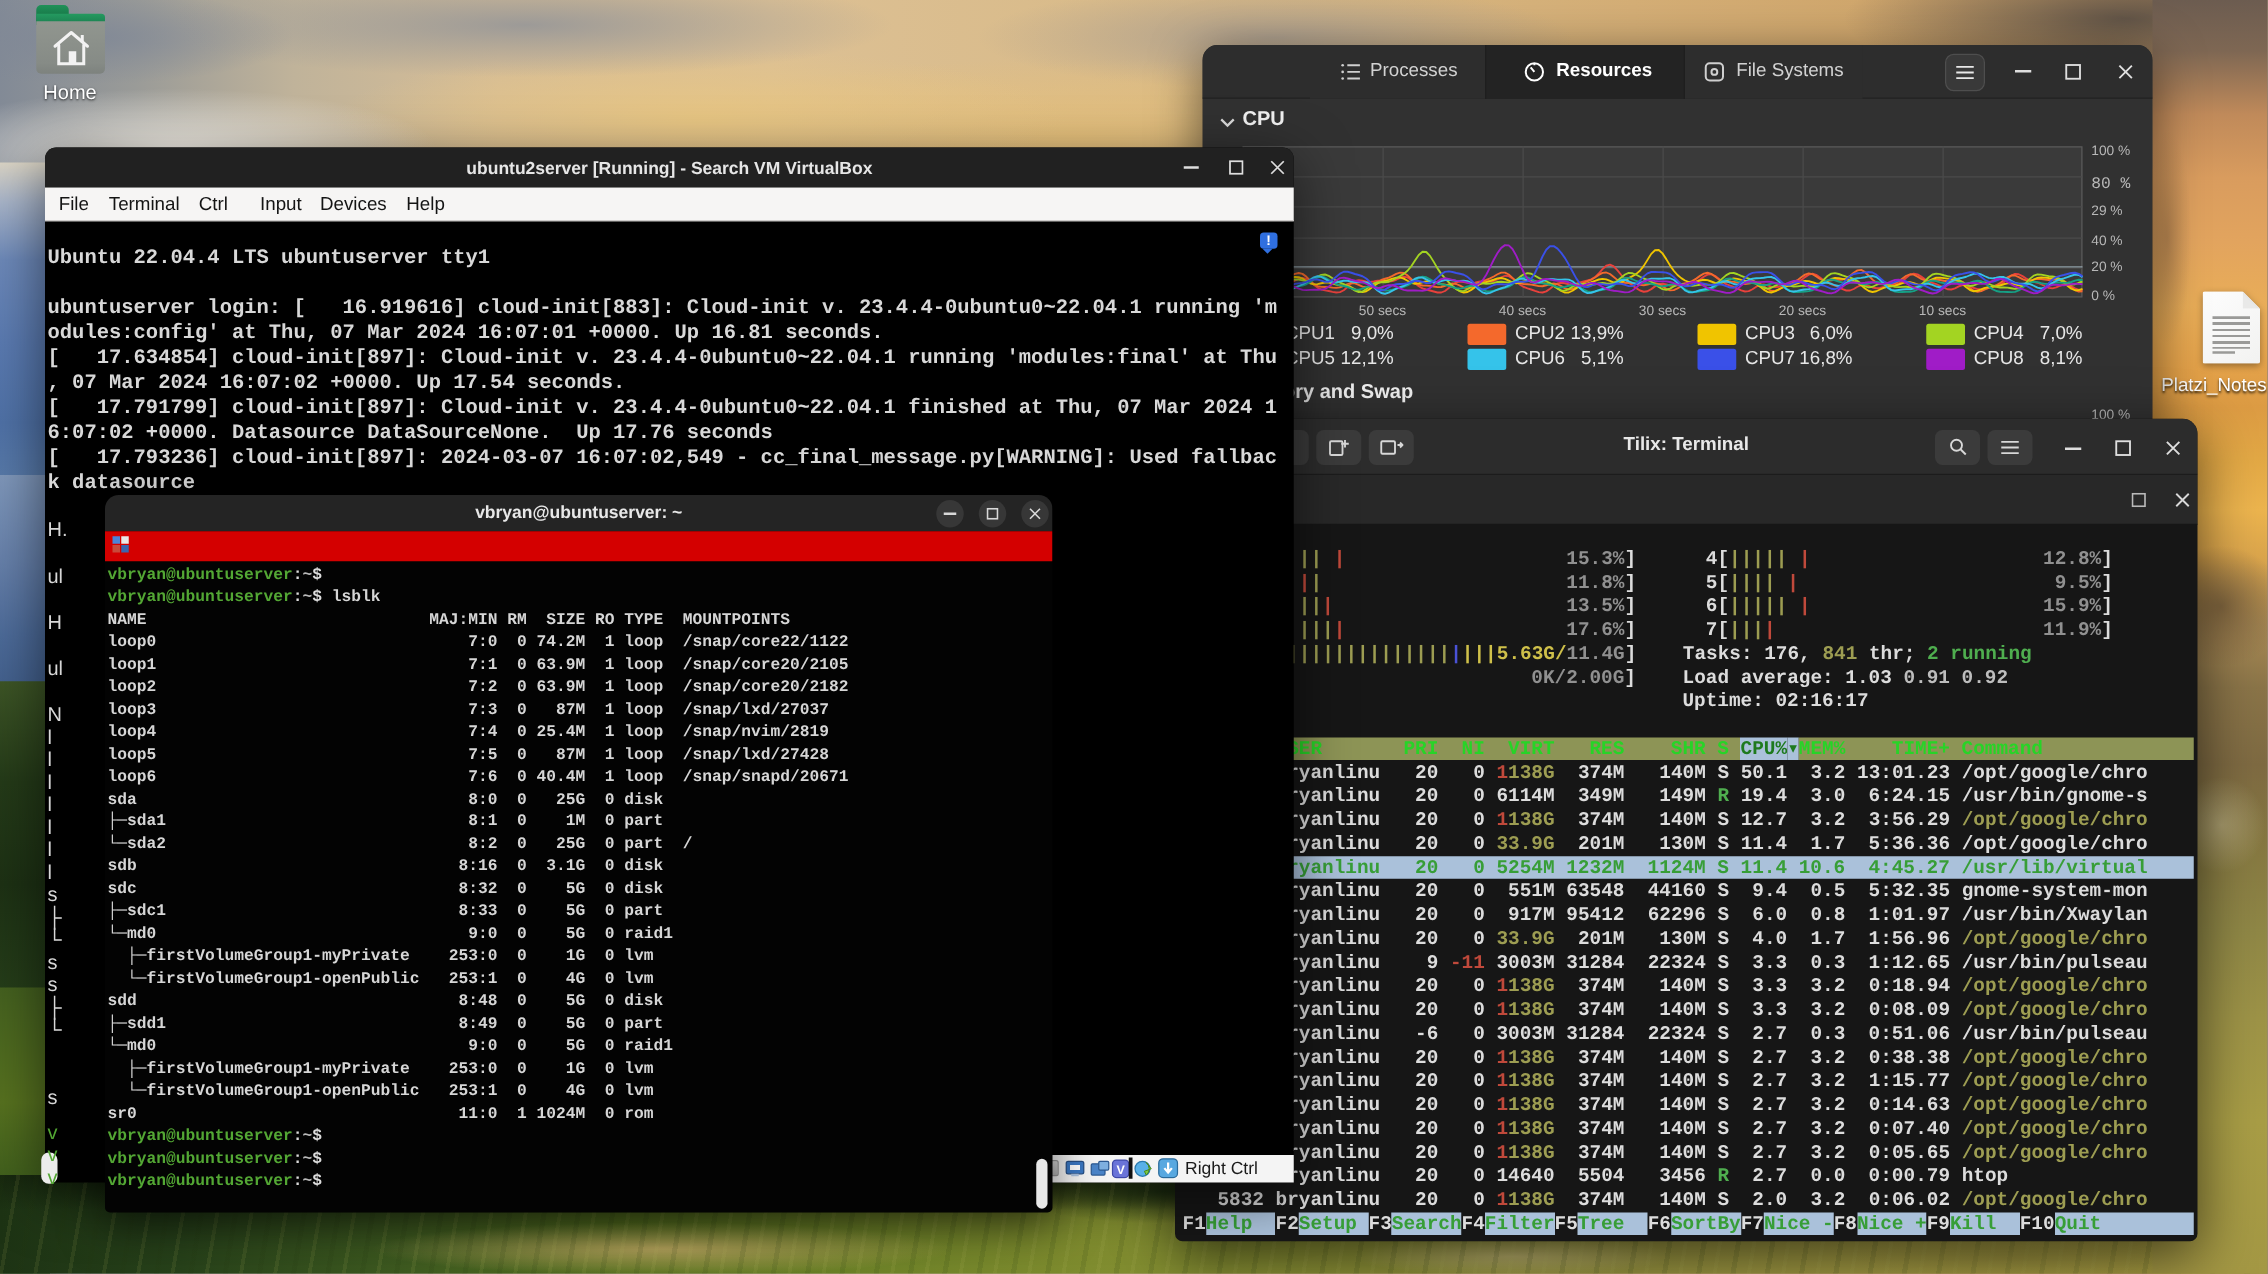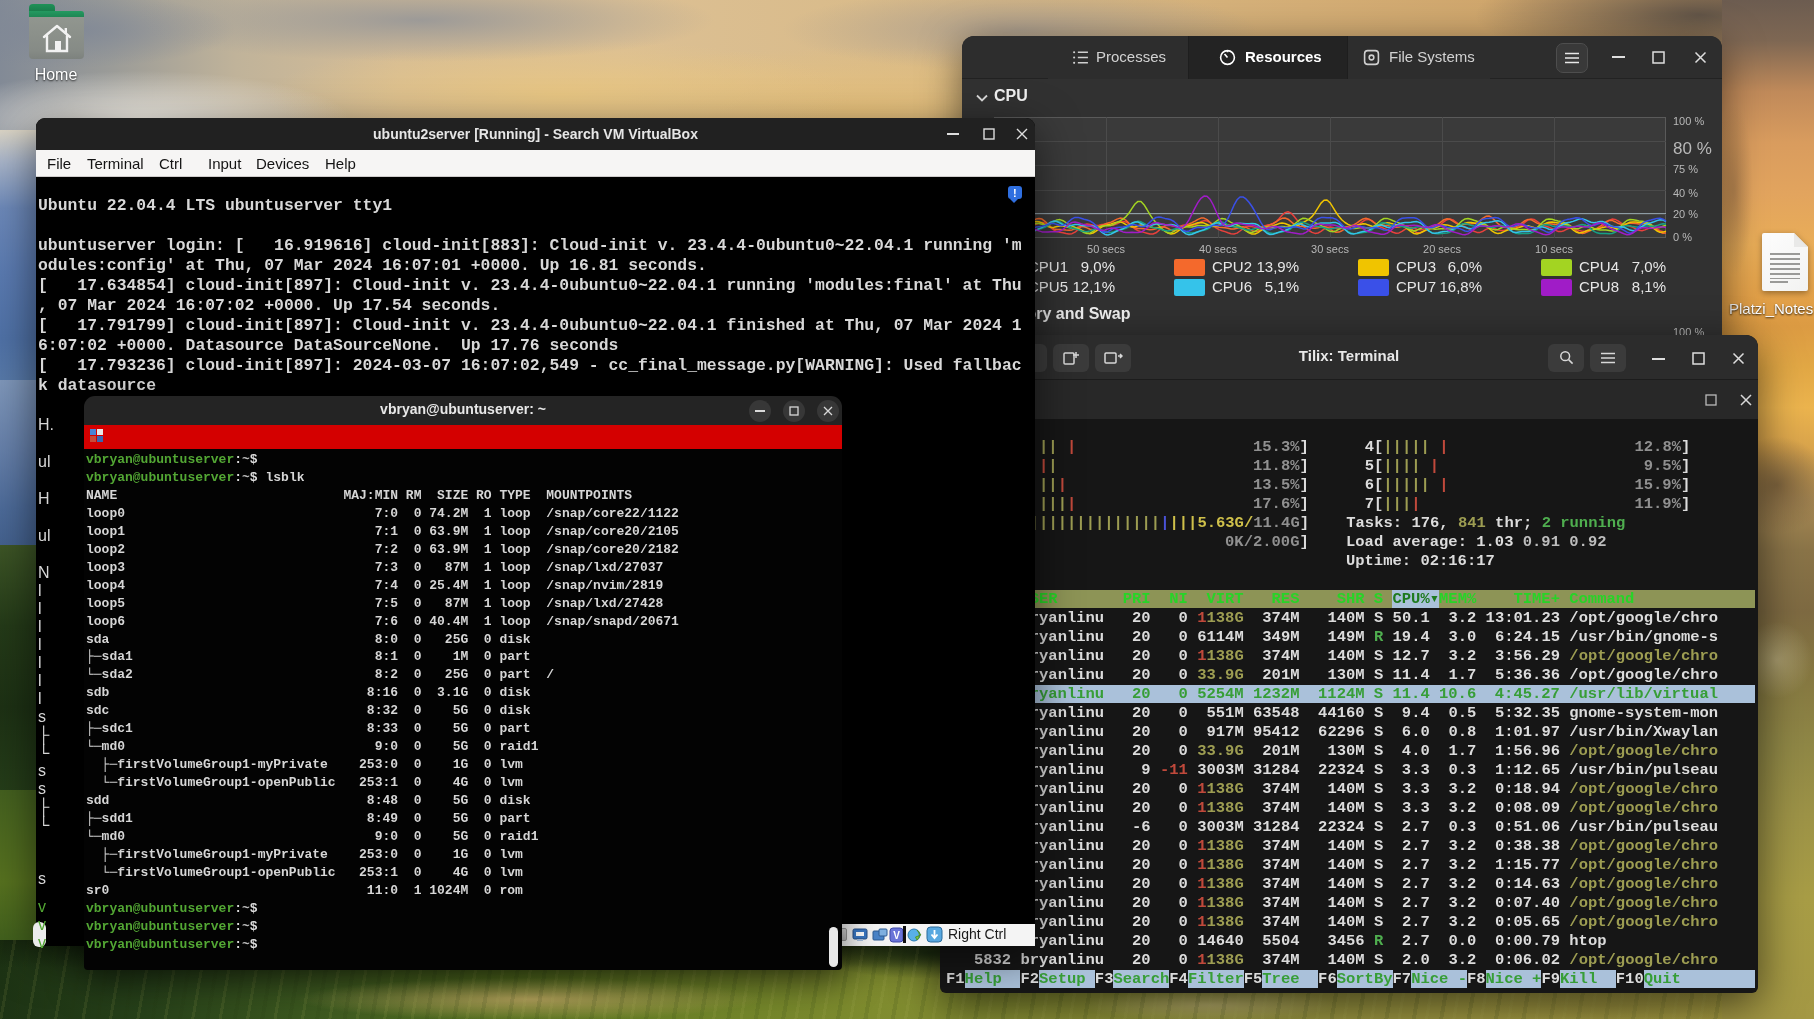--- a/index.html
+++ b/index.html
@@ -123,22 +123,22 @@
     <polyline points="994.0,231.3 997.0,228.5 1000.0,225.6 1003.0,223.6 1006.0,223.1 1009.0,223.6 1012.0,224.4 1015.0,224.7 1018.0,224.5 1021.0,224.2 1024.0,224.3 1027.0,224.9 1030.0,225.5 1033.0,225.4 1036.0,224.4 1039.0,223.1 1042.0,222.4 1045.0,223.1 1048.0,225.1 1051.0,227.8 1054.0,230.1 1057.0,231.6 1060.0,232.3 1063.0,232.8 1066.0,233.5 1069.0,234.0 1072.0,233.7 1075.0,232.2 1078.0,229.6 1081.0,226.7 1084.0,224.8 1087.0,224.1 1090.0,224.6 1093.0,225.3 1096.0,225.6 1099.0,225.2 1102.0,224.6 1105.0,224.5 1108.0,224.8 1111.0,225.2 1114.0,224.9 1117.0,223.8 1120.0,222.3 1123.0,221.4 1126.0,221.9 1129.0,223.9 1132.0,226.6 1135.0,229.0 1138.0,230.7 1141.0,231.6 1144.0,232.4 1147.0,233.2 1150.0,234.0 1153.0,234.0 1156.0,232.8 1159.0,230.4 1162.0,227.8 1165.0,225.8 1168.0,225.2 1171.0,225.6 1174.0,226.3 1177.0,226.5 1180.0,226.1 1183.0,225.3 1186.0,224.9 1189.0,225.0 1192.0,225.2 1195.0,224.8 1198.0,223.5 1201.0,221.8 1204.0,220.6 1207.0,220.9 1210.0,222.7 1213.0,225.3 1216.0,227.8 1219.0,229.6 1222.0,230.7 1225.0,231.6 1228.0,232.7 1231.0,233.7 1234.0,234.0 1237.0,233.1 1240.0,231.0 1243.0,228.6 1246.0,226.7 1249.0,226.2 1252.0,226.6 1255.0,227.4 1258.0,227.6 1261.0,227.0 1264.0,226.0 1267.0,225.1 1270.0,224.4 1273.0,223.5 1276.0,221.7 1279.0,218.8 1282.0,215.3 1285.0,212.6 1288.0,211.7 1291.0,213.1 1294.0,216.3 1297.0,220.0 1300.0,223.4 1303.0,226.1 1306.0,228.4 1309.0,230.5 1312.0,232.4 1315.0,233.4 1318.0,233.0 1321.0,231.3 1324.0,229.1 1327.0,227.4 1330.0,227.0 1333.0,227.5 1336.0,228.4 1339.0,228.7 1342.0,228.2 1345.0,227.3 1348.0,226.6 1351.0,226.3 1354.0,226.0 1357.0,225.2 1360.0,223.6 1363.0,221.4 1366.0,219.7 1369.0,219.4 1372.0,220.6 1375.0,223.0 1378.0,225.4 1381.0,227.3 1384.0,228.5 1387.0,229.6 1390.0,230.9 1393.0,232.3 1396.0,233.2 1399.0,232.9 1402.0,231.4 1405.0,229.4 1408.0,227.9 1411.0,227.5 1414.0,228.3 1417.0,229.3 1420.0,229.7 1423.0,229.4 1426.0,228.4 1429.0,227.6 1432.0,227.2 1435.0,226.8 1438.0,225.9 1441.0,224.1 1444.0,221.7 1447.0,219.7 1450.0,219.0 1453.0,219.9 1456.0,222.0 1459.0,224.4 1462.0,226.2 1465.0,227.4 1468.0,228.4 1471.0,229.8 1474.0,231.3 1477.0,232.4 1480.0,232.4 1483.0,231.2 1486.0,229.4 1489.0,228.1 1492.0,227.9 1495.0,228.7 1498.0,230.0 1501.0,230.6 1504.0,230.4 1507.0,229.6 1510.0,228.7 1513.0,228.2 1516.0,227.8 1519.0,226.8 1522.0,224.8 1525.0,222.2 1528.0,219.9 1531.0,218.9 1534.0,219.5 1537.0,221.3 1540.0,223.5 1543.0,225.2 1546.0,226.3 1549.0,227.3 1552.0,228.6 1555.0,230.1 1558.0,231.4 1561.0,231.6 1564.0,230.7 1567.0,229.1 1570.0,228.0 1573.0,227.9 1576.0,229.0 1579.0,230.4 1582.0,231.3 1585.0,231.3 1588.0,230.6 1591.0,229.9 1594.0,229.3 1597.0,228.9 1600.0,227.8 1603.0,225.8 1606.0,223.0 1609.0,220.4 1612.0,219.1 1615.0,219.4 1618.0,220.9 1621.0,222.8 1624.0,224.4 1627.0,225.4 1630.0,226.2 1633.0,227.4 1636.0,229.0 1639.0,230.3 1642.0,230.7 1645.0,229.9 1648.0,228.6 1651.0,227.6 1654.0,227.7 1657.0,228.9 1660.0,230.6 1663.0,231.8 1666.0,232.1" fill="none" stroke="#e8413c" stroke-width="1.5" stroke-linejoin="round"></polyline>
     <polyline points="994.0,228.5 997.0,226.8 1000.0,225.8 1003.0,226.0 1006.0,227.1 1009.0,228.3 1012.0,228.7 1015.0,227.8 1018.0,226.1 1021.0,224.4 1024.0,223.2 1027.0,222.4 1030.0,221.6 1033.0,220.4 1036.0,219.1 1039.0,218.4 1042.0,219.1 1045.0,221.3 1048.0,224.3 1051.0,227.1 1054.0,228.9 1057.0,229.5 1060.0,229.6 1063.0,229.7 1066.0,230.1 1069.0,230.3 1072.0,229.9 1075.0,228.7 1078.0,227.3 1081.0,226.4 1084.0,226.7 1087.0,227.9 1090.0,229.3 1093.0,229.7 1096.0,229.0 1099.0,227.2 1102.0,225.4 1105.0,224.0 1108.0,223.0 1111.0,222.1 1114.0,220.7 1117.0,219.1 1120.0,218.1 1123.0,218.4 1126.0,220.3 1129.0,223.2 1132.0,225.9 1135.0,227.7 1138.0,228.4 1141.0,228.5 1144.0,228.7 1147.0,229.2 1150.0,229.7 1153.0,229.6 1156.0,228.7 1159.0,227.5 1162.0,226.7 1165.0,227.2 1168.0,228.5 1171.0,230.1 1174.0,230.7 1177.0,230.1 1180.0,228.5 1183.0,226.6 1186.0,225.0 1189.0,223.9 1192.0,222.7 1195.0,221.2 1198.0,219.4 1201.0,218.1 1204.0,218.1 1207.0,219.6 1210.0,222.3 1213.0,224.9 1216.0,226.7 1219.0,227.3 1222.0,227.4 1225.0,227.7 1228.0,228.2 1231.0,228.9 1234.0,229.0 1237.0,228.3 1240.0,227.3 1243.0,226.8 1246.0,227.4 1249.0,228.9 1252.0,230.7 1255.0,231.6 1258.0,231.2 1261.0,229.6 1264.0,227.8 1267.0,226.2 1270.0,224.9 1273.0,223.7 1276.0,222.0 1279.0,219.9 1282.0,218.3 1285.0,218.0 1288.0,219.2 1291.0,221.6 1294.0,224.1 1297.0,225.7 1300.0,226.3 1303.0,226.4 1306.0,226.6 1309.0,227.1 1312.0,227.9 1315.0,228.2 1318.0,227.7 1321.0,226.9 1324.0,226.6 1327.0,227.3 1330.0,229.1 1333.0,231.1 1336.0,232.3 1339.0,232.1 1342.0,230.7 1345.0,228.9 1348.0,227.3 1351.0,226.1 1354.0,224.7 1357.0,222.9 1360.0,220.7 1363.0,218.9 1366.0,218.2 1369.0,219.1 1372.0,221.2 1375.0,223.5 1378.0,225.0 1381.0,225.5 1384.0,225.4 1387.0,225.5 1390.0,226.0 1393.0,226.8 1396.0,227.2 1399.0,226.9 1402.0,226.3 1405.0,226.1 1408.0,227.0 1411.0,228.9 1414.0,231.2 1417.0,232.7 1420.0,232.8 1423.0,231.7 1426.0,230.0 1429.0,228.5 1432.0,227.2 1435.0,225.9 1438.0,224.1 1441.0,221.8 1444.0,219.7 1447.0,218.7 1450.0,219.3 1453.0,221.1 1456.0,223.1 1459.0,224.4 1462.0,224.7 1465.0,224.3 1468.0,223.9 1471.0,223.8 1474.0,223.6 1477.0,222.7 1480.0,220.7 1483.0,218.2 1486.0,216.3 1489.0,215.9 1492.0,217.6 1495.0,220.6 1498.0,223.7 1501.0,226.0 1504.0,227.2 1507.0,227.5 1510.0,227.4 1513.0,227.2 1516.0,226.5 1519.0,225.0 1522.0,222.8 1525.0,220.6 1528.0,219.4 1531.0,219.7 1534.0,221.3 1537.0,223.1 1540.0,224.3 1543.0,224.5 1546.0,224.0 1549.0,223.7 1552.0,224.0 1555.0,224.6 1558.0,225.0 1561.0,224.9 1564.0,224.5 1567.0,224.4 1570.0,225.5 1573.0,227.7 1576.0,230.5 1579.0,232.6 1582.0,233.4 1585.0,232.9 1588.0,231.6 1591.0,230.4 1594.0,229.3 1597.0,228.2 1600.0,226.5 1603.0,224.1 1606.0,221.8 1609.0,220.4 1612.0,220.4 1615.0,221.7 1618.0,223.3 1621.0,224.3 1624.0,224.3 1627.0,223.7 1630.0,223.1 1633.0,223.2 1636.0,223.6 1639.0,224.0 1642.0,223.9 1645.0,223.4 1648.0,223.4 1651.0,224.5 1654.0,226.8 1657.0,229.7 1660.0,232.1 1663.0,233.3 1666.0,233.0" fill="none" stroke="#f4692c" stroke-width="1.5" stroke-linejoin="round"></polyline>
     <polyline points="994.0,228.8 997.0,229.1 1000.0,229.9 1003.0,231.3 1006.0,232.7 1009.0,233.1 1012.0,232.2 1015.0,230.2 1018.0,227.8 1021.0,225.8 1024.0,224.6 1027.0,223.8 1030.0,223.1 1033.0,222.2 1036.0,221.6 1039.0,221.7 1042.0,222.9 1045.0,224.8 1048.0,226.6 1051.0,227.5 1054.0,227.3 1057.0,226.6 1060.0,226.0 1063.0,226.1 1066.0,226.8 1069.0,227.6 1072.0,228.2 1075.0,228.4 1078.0,228.8 1081.0,229.8 1084.0,231.4 1087.0,233.0 1090.0,233.7 1093.0,233.0 1096.0,231.1 1099.0,228.8 1102.0,226.8 1105.0,225.6 1108.0,224.7 1111.0,223.9 1114.0,222.9 1117.0,222.1 1120.0,221.9 1123.0,222.9 1126.0,224.6 1129.0,226.2 1132.0,227.0 1135.0,226.7 1138.0,225.8 1141.0,225.1 1144.0,225.1 1147.0,225.8 1150.0,226.7 1153.0,227.4 1156.0,227.7 1159.0,228.3 1162.0,229.4 1165.0,231.2 1168.0,233.0 1171.0,234.0 1174.0,233.6 1177.0,231.9 1180.0,229.7 1183.0,227.8 1186.0,226.6 1189.0,225.7 1192.0,224.8 1195.0,223.8 1198.0,222.7 1201.0,222.4 1204.0,223.1 1207.0,224.5 1210.0,226.0 1213.0,226.6 1216.0,226.2 1219.0,225.2 1222.0,224.4 1225.0,224.2 1228.0,224.9 1231.0,225.8 1234.0,226.5 1237.0,226.9 1240.0,227.6 1243.0,228.8 1246.0,230.8 1249.0,232.8 1252.0,234.1 1255.0,234.0 1258.0,232.6 1261.0,230.5 1264.0,228.7 1267.0,227.5 1270.0,226.7 1273.0,225.8 1276.0,224.7 1279.0,223.6 1282.0,223.1 1285.0,223.5 1288.0,224.7 1291.0,226.0 1294.0,226.5 1297.0,225.8 1300.0,224.3 1303.0,222.5 1306.0,220.9 1309.0,219.1 1312.0,216.6 1315.0,212.7 1318.0,207.9 1321.0,203.1 1324.0,200.2 1327.0,200.0 1330.0,202.7 1333.0,207.3 1336.0,212.3 1339.0,216.6 1342.0,220.0 1345.0,222.5 1348.0,224.4 1351.0,225.6 1354.0,225.8 1357.0,225.3 1360.0,224.4 1363.0,223.8 1366.0,224.1 1369.0,225.2 1372.0,226.3 1375.0,226.7 1378.0,226.0 1381.0,224.6 1384.0,223.4 1387.0,222.8 1390.0,223.1 1393.0,223.9 1396.0,224.6 1399.0,225.1 1402.0,225.7 1405.0,227.1 1408.0,229.3 1411.0,231.7 1414.0,233.5 1417.0,234.0 1420.0,233.1 1423.0,231.5 1426.0,230.0 1429.0,229.0 1432.0,228.4 1435.0,227.7 1438.0,226.7 1441.0,225.5 1444.0,224.8 1447.0,224.9 1450.0,225.8 1453.0,226.8 1456.0,227.1 1459.0,226.3 1462.0,224.7 1465.0,223.2 1468.0,222.4 1471.0,222.5 1474.0,223.1 1477.0,223.7 1480.0,224.1 1483.0,224.8 1486.0,226.1 1489.0,228.3 1492.0,230.8 1495.0,232.8 1498.0,233.6 1501.0,233.0 1504.0,231.6 1507.0,230.3 1510.0,229.4 1513.0,229.0 1516.0,228.5 1519.0,227.6 1522.0,226.5 1525.0,225.7 1528.0,225.8 1531.0,226.6 1534.0,227.5 1537.0,227.7 1540.0,226.8 1543.0,225.0 1546.0,223.3 1549.0,222.2 1552.0,222.1 1555.0,222.5 1558.0,222.9 1561.0,223.3 1564.0,223.8 1567.0,225.1 1570.0,227.2 1573.0,229.8 1576.0,232.0 1579.0,233.0 1582.0,232.6 1585.0,231.5 1588.0,230.3 1591.0,229.7 1594.0,229.4 1597.0,229.1 1600.0,228.4 1603.0,227.4 1606.0,226.7 1609.0,226.7 1612.0,227.4 1615.0,228.3 1618.0,228.4 1621.0,227.5 1624.0,225.6 1627.0,223.6 1630.0,222.3 1633.0,221.9 1636.0,222.1 1639.0,222.4 1642.0,222.5 1645.0,222.9 1648.0,224.0 1651.0,226.1 1654.0,228.7 1657.0,231.0 1660.0,232.2 1663.0,232.1 1666.0,231.1" fill="none" stroke="#f0c400" stroke-width="1.5" stroke-linejoin="round"></polyline>
     <polyline points="994.0,228.4 997.0,229.7 1000.0,231.4 1003.0,233.1 1006.0,233.8 1009.0,233.1 1012.0,230.9 1015.0,228.2 1018.0,226.1 1021.0,225.0 1024.0,224.9 1027.0,225.0 1030.0,224.7 1033.0,224.0 1036.0,223.5 1039.0,223.6 1042.0,224.3 1045.0,224.9 1048.0,224.7 1051.0,223.4 1054.0,221.5 1057.0,219.9 1060.0,219.6 1063.0,220.7 1066.0,222.6 1069.0,224.6 1072.0,226.1 1075.0,227.3 1078.0,228.8 1081.0,230.6 1084.0,232.5 1087.0,233.6 1090.0,233.2 1093.0,231.3 1096.0,228.9 1099.0,226.8 1102.0,225.9 1105.0,225.8 1108.0,225.8 1111.0,225.4 1114.0,224.2 1117.0,222.6 1120.0,220.9 1123.0,219.1 1126.0,216.6 1129.0,213.0 1132.0,208.4 1135.0,204.0 1138.0,201.4 1141.0,201.6 1144.0,204.7 1147.0,209.5 1150.0,214.7 1153.0,219.1 1156.0,222.7 1159.0,225.8 1162.0,228.7 1165.0,231.3 1168.0,232.9 1171.0,232.9 1174.0,231.4 1177.0,229.2 1180.0,227.4 1183.0,226.6 1186.0,226.7 1189.0,227.0 1192.0,226.9 1195.0,226.3 1198.0,225.6 1201.0,225.4 1204.0,225.7 1207.0,226.0 1210.0,225.6 1213.0,223.9 1216.0,221.5 1219.0,219.4 1222.0,218.5 1225.0,219.0 1228.0,220.6 1231.0,222.3 1234.0,223.8 1237.0,225.0 1240.0,226.5 1243.0,228.5 1246.0,230.7 1249.0,232.3 1252.0,232.5 1255.0,231.3 1258.0,229.3 1261.0,227.7 1264.0,227.0 1267.0,227.3 1270.0,227.8 1273.0,227.8 1276.0,227.4 1279.0,226.7 1282.0,226.4 1285.0,226.7 1288.0,226.9 1291.0,226.3 1294.0,224.6 1297.0,222.0 1300.0,219.6 1303.0,218.3 1306.0,218.6 1309.0,219.8 1312.0,221.4 1315.0,222.8 1318.0,223.9 1321.0,225.3 1324.0,227.3 1327.0,229.6 1330.0,231.3 1333.0,231.8 1336.0,230.9 1339.0,229.1 1342.0,227.7 1345.0,227.2 1348.0,227.6 1351.0,228.3 1354.0,228.6 1357.0,228.3 1360.0,227.8 1363.0,227.5 1366.0,227.7 1369.0,227.9 1372.0,227.3 1375.0,225.5 1378.0,222.7 1381.0,220.1 1384.0,218.5 1387.0,218.4 1390.0,219.4 1393.0,220.7 1396.0,221.9 1399.0,222.9 1402.0,224.2 1405.0,226.1 1408.0,228.4 1411.0,230.2 1414.0,230.9 1417.0,230.2 1420.0,228.7 1423.0,227.4 1426.0,227.1 1429.0,227.7 1432.0,228.6 1435.0,229.2 1438.0,229.1 1441.0,228.7 1444.0,228.5 1447.0,228.8 1450.0,229.0 1453.0,228.4 1456.0,226.6 1459.0,223.7 1462.0,220.8 1465.0,218.9 1468.0,218.5 1471.0,219.2 1474.0,220.3 1477.0,221.3 1480.0,222.1 1483.0,223.2 1486.0,224.9 1489.0,227.1 1492.0,229.1 1495.0,229.9 1498.0,229.4 1501.0,228.0 1504.0,226.8 1507.0,226.6 1510.0,227.5 1513.0,228.7 1516.0,229.5 1519.0,229.7 1522.0,229.5 1525.0,229.4 1528.0,229.8 1531.0,230.1 1534.0,229.6 1537.0,227.8 1540.0,224.9 1543.0,221.8 1546.0,219.6 1549.0,218.9 1552.0,219.3 1555.0,220.2 1558.0,220.9 1561.0,221.5 1564.0,222.4 1567.0,223.9 1570.0,226.0 1573.0,227.9 1576.0,228.8 1579.0,228.4 1582.0,227.1 1585.0,226.1 1588.0,226.0 1591.0,227.0 1594.0,228.4 1597.0,229.5 1600.0,230.0 1603.0,230.0 1606.0,230.1 1609.0,230.6 1612.0,231.1 1615.0,230.7 1618.0,229.0 1621.0,226.1 1624.0,222.9 1627.0,220.5 1630.0,219.5 1633.0,219.7 1636.0,220.3 1639.0,220.9 1642.0,221.2 1645.0,221.8 1648.0,223.1 1651.0,225.0 1654.0,226.8 1657.0,227.7 1660.0,227.4 1663.0,226.2 1666.0,225.2" fill="none" stroke="#a3d422" stroke-width="1.5" stroke-linejoin="round"></polyline>
     <polyline points="994.0,229.8 997.0,230.6 1000.0,231.6 1003.0,232.4 1006.0,232.3 1009.0,231.3 1012.0,229.9 1015.0,229.0 1018.0,229.0 1021.0,230.0 1024.0,231.2 1027.0,231.9 1030.0,231.6 1033.0,230.8 1036.0,229.8 1039.0,229.1 1042.0,228.4 1045.0,227.4 1048.0,225.7 1051.0,223.6 1054.0,221.8 1057.0,221.2 1060.0,222.0 1063.0,223.8 1066.0,225.8 1069.0,227.3 1072.0,228.2 1075.0,228.8 1078.0,229.6 1081.0,230.7 1084.0,231.6 1087.0,231.7 1090.0,230.9 1093.0,229.7 1096.0,228.9 1099.0,229.1 1102.0,230.2 1105.0,231.6 1108.0,232.5 1111.0,232.4 1114.0,231.7 1117.0,230.8 1120.0,230.0 1123.0,229.4 1126.0,228.3 1129.0,226.5 1132.0,224.3 1135.0,222.3 1138.0,221.3 1141.0,221.8 1144.0,223.4 1147.0,225.2 1150.0,226.6 1153.0,227.4 1156.0,227.9 1159.0,228.7 1162.0,229.7 1165.0,230.6 1168.0,230.9 1171.0,230.3 1174.0,229.2 1177.0,228.5 1180.0,228.9 1183.0,230.2 1186.0,231.8 1189.0,232.9 1192.0,233.1 1195.0,232.5 1198.0,231.7 1201.0,231.0 1204.0,230.3 1207.0,229.3 1210.0,227.5 1213.0,225.1 1216.0,222.9 1219.0,221.7 1222.0,221.9 1225.0,223.3 1228.0,224.9 1231.0,226.1 1234.0,226.7 1237.0,227.1 1240.0,227.8 1243.0,228.7 1246.0,229.7 1249.0,230.0 1252.0,229.5 1255.0,228.6 1258.0,228.0 1261.0,228.4 1264.0,229.9 1267.0,231.7 1270.0,233.1 1273.0,233.5 1276.0,233.1 1279.0,232.4 1282.0,231.9 1285.0,231.3 1288.0,230.3 1291.0,228.5 1294.0,226.1 1297.0,223.8 1300.0,222.3 1303.0,222.3 1306.0,223.4 1309.0,224.8 1312.0,225.8 1315.0,226.3 1318.0,226.5 1321.0,227.0 1324.0,227.8 1327.0,228.7 1330.0,229.1 1333.0,228.6 1336.0,227.8 1339.0,227.3 1342.0,227.8 1345.0,229.3 1348.0,231.4 1351.0,233.0 1354.0,233.7 1357.0,233.6 1360.0,233.1 1363.0,232.6 1366.0,232.2 1369.0,231.3 1372.0,229.6 1375.0,227.2 1378.0,224.8 1381.0,223.1 1384.0,222.8 1387.0,223.7 1390.0,224.9 1393.0,225.8 1396.0,226.1 1399.0,226.1 1402.0,226.4 1405.0,227.1 1408.0,227.8 1411.0,228.2 1414.0,227.8 1417.0,226.9 1420.0,226.4 1423.0,227.0 1426.0,228.6 1429.0,230.8 1432.0,232.7 1435.0,233.6 1438.0,233.7 1441.0,233.4 1444.0,233.2 1447.0,232.9 1450.0,232.2 1453.0,230.6 1456.0,228.3 1459.0,225.8 1462.0,224.1 1465.0,223.6 1468.0,224.2 1471.0,225.3 1474.0,226.0 1477.0,226.2 1480.0,226.0 1483.0,226.0 1486.0,226.5 1489.0,227.1 1492.0,227.4 1495.0,226.9 1498.0,226.1 1501.0,225.5 1504.0,226.0 1507.0,227.7 1510.0,230.0 1513.0,232.1 1516.0,233.3 1519.0,233.7 1522.0,233.6 1525.0,233.5 1528.0,233.4 1531.0,232.9 1534.0,231.6 1537.0,229.4 1540.0,226.9 1543.0,225.1 1546.0,224.4 1549.0,224.9 1552.0,225.9 1555.0,226.5 1558.0,226.5 1561.0,226.1 1564.0,225.9 1567.0,226.1 1570.0,226.6 1573.0,226.7 1576.0,226.2 1579.0,225.2 1582.0,224.6 1585.0,225.0 1588.0,226.7 1591.0,229.1 1594.0,231.3 1597.0,232.8 1600.0,233.4 1603.0,233.5 1606.0,233.6 1609.0,233.7 1612.0,233.5 1615.0,232.3 1618.0,230.3 1621.0,227.9 1624.0,226.1 1627.0,225.4 1630.0,225.8 1633.0,226.6 1636.0,227.1 1639.0,227.0 1642.0,226.4 1645.0,226.0 1648.0,226.0 1651.0,226.3 1654.0,226.2 1657.0,225.6 1660.0,224.5 1663.0,223.8 1666.0,224.0" fill="none" stroke="#16a085" stroke-width="1.5" stroke-linejoin="round"></polyline>
     <polyline points="994.0,225.4 997.0,225.6 1000.0,226.2 1003.0,226.8 1006.0,226.9 1009.0,226.7 1012.0,226.9 1015.0,228.1 1018.0,230.3 1021.0,232.8 1024.0,234.5 1027.0,234.8 1030.0,233.6 1033.0,231.8 1036.0,230.1 1039.0,228.8 1042.0,227.5 1045.0,225.9 1048.0,223.8 1051.0,221.9 1054.0,221.0 1057.0,221.5 1060.0,223.1 1063.0,224.9 1066.0,225.9 1069.0,225.9 1072.0,225.2 1075.0,224.6 1078.0,224.6 1081.0,225.2 1084.0,225.7 1087.0,225.8 1090.0,225.7 1093.0,225.9 1096.0,227.2 1099.0,229.6 1102.0,232.4 1105.0,234.4 1108.0,235.0 1111.0,234.1 1114.0,232.5 1117.0,231.0 1120.0,229.8 1123.0,228.7 1126.0,227.1 1129.0,225.0 1132.0,223.0 1135.0,221.9 1138.0,222.1 1141.0,223.5 1144.0,225.1 1147.0,226.0 1150.0,225.8 1153.0,224.8 1156.0,224.0 1159.0,223.8 1162.0,224.2 1165.0,224.7 1168.0,224.8 1171.0,224.6 1174.0,224.9 1177.0,226.2 1180.0,228.7 1183.0,231.6 1186.0,233.9 1189.0,234.8 1192.0,234.3 1195.0,233.0 1198.0,231.7 1201.0,230.6 1204.0,229.7 1207.0,228.2 1210.0,226.3 1213.0,224.2 1216.0,222.9 1219.0,223.0 1222.0,224.2 1225.0,225.6 1228.0,226.3 1231.0,225.9 1234.0,224.8 1237.0,223.7 1240.0,223.2 1243.0,223.4 1246.0,223.7 1249.0,223.7 1252.0,223.5 1255.0,223.7 1258.0,225.0 1261.0,227.6 1264.0,230.6 1267.0,233.2 1270.0,234.5 1273.0,234.2 1276.0,233.2 1279.0,232.1 1282.0,231.2 1285.0,230.5 1288.0,229.2 1291.0,227.4 1294.0,225.4 1297.0,224.1 1300.0,224.0 1303.0,225.0 1306.0,226.3 1309.0,226.9 1312.0,226.4 1315.0,225.0 1318.0,223.7 1321.0,222.9 1324.0,222.9 1327.0,223.0 1330.0,222.9 1333.0,222.6 1336.0,222.6 1339.0,223.8 1342.0,226.3 1345.0,229.5 1348.0,232.3 1351.0,233.8 1354.0,233.9 1357.0,233.1 1360.0,232.2 1363.0,231.6 1366.0,231.0 1369.0,230.1 1372.0,228.4 1375.0,226.5 1378.0,225.2 1381.0,225.0 1384.0,226.0 1387.0,227.2 1390.0,227.8 1393.0,227.1 1396.0,225.6 1399.0,224.0 1402.0,222.9 1405.0,222.6 1408.0,222.5 1411.0,222.2 1414.0,221.7 1417.0,221.6 1420.0,222.7 1423.0,225.0 1426.0,228.2 1429.0,231.2 1432.0,232.9 1435.0,233.2 1438.0,232.7 1441.0,232.0 1444.0,231.6 1447.0,231.3 1450.0,230.6 1453.0,229.2 1456.0,227.5 1459.0,226.2 1462.0,226.1 1465.0,227.0 1468.0,228.2 1471.0,228.7 1474.0,228.0 1477.0,226.4 1480.0,224.5 1483.0,223.2 1486.0,222.6 1489.0,222.3 1492.0,221.8 1495.0,221.1 1498.0,220.8 1501.0,221.6 1504.0,223.8 1507.0,226.9 1510.0,230.0 1513.0,231.9 1516.0,232.4 1519.0,232.0 1522.0,231.6 1525.0,231.4 1528.0,231.4 1531.0,230.9 1534.0,229.8 1537.0,228.2 1540.0,227.1 1543.0,227.0 1546.0,227.9 1549.0,229.2 1552.0,229.8 1555.0,229.1 1558.0,227.4 1561.0,225.3 1564.0,223.8 1567.0,222.8 1570.0,222.2 1573.0,221.4 1576.0,220.2 1579.0,219.1 1582.0,218.8 1585.0,219.6 1588.0,221.0 1591.0,222.3 1594.0,222.7 1597.0,222.2 1600.0,221.5 1603.0,221.6 1606.0,222.8 1609.0,224.7 1612.0,226.3 1615.0,227.0 1618.0,226.9 1621.0,226.8 1624.0,227.3 1627.0,228.6 1630.0,230.1 1633.0,230.8 1636.0,230.2 1639.0,228.5 1642.0,226.3 1645.0,224.6 1648.0,223.5 1651.0,222.7 1654.0,221.7 1657.0,220.6 1660.0,219.7 1663.0,220.0 1666.0,221.7" fill="none" stroke="#35c3ea" stroke-width="1.5" stroke-linejoin="round"></polyline>
     <polyline points="994.0,217.7 997.0,218.0 1000.0,219.1 1003.0,220.2 1006.0,221.2 1009.0,222.3 1012.0,224.2 1015.0,227.0 1018.0,230.2 1021.0,232.6 1024.0,233.2 1027.0,232.1 1030.0,230.0 1033.0,228.1 1036.0,227.1 1039.0,226.7 1042.0,226.3 1045.0,225.5 1048.0,224.4 1051.0,223.5 1054.0,223.6 1057.0,224.5 1060.0,225.5 1063.0,225.4 1066.0,223.9 1069.0,221.4 1072.0,218.9 1075.0,217.4 1078.0,217.4 1081.0,218.2 1084.0,219.2 1087.0,220.0 1090.0,221.0 1093.0,222.8 1096.0,225.6 1099.0,228.9 1102.0,231.5 1105.0,232.5 1108.0,231.7 1111.0,229.9 1114.0,228.2 1117.0,227.4 1120.0,227.2 1123.0,227.1 1126.0,226.5 1129.0,225.5 1132.0,224.7 1135.0,224.8 1138.0,225.6 1141.0,226.5 1144.0,226.5 1147.0,224.8 1150.0,222.1 1153.0,219.3 1156.0,217.5 1159.0,217.1 1162.0,217.6 1165.0,218.4 1168.0,219.0 1171.0,219.8 1174.0,221.5 1177.0,224.2 1180.0,227.4 1183.0,230.2 1186.0,231.5 1189.0,231.0 1192.0,229.5 1195.0,228.0 1198.0,227.3 1201.0,227.4 1204.0,227.6 1207.0,227.3 1210.0,226.4 1213.0,225.6 1216.0,225.3 1219.0,225.4 1222.0,225.0 1225.0,222.9 1228.0,218.4 1231.0,212.0 1234.0,205.2 1237.0,199.8 1240.0,197.0 1243.0,196.9 1246.0,198.9 1249.0,202.3 1252.0,206.5 1255.0,211.6 1258.0,217.2 1261.0,222.7 1264.0,227.1 1267.0,229.4 1270.0,229.7 1273.0,228.6 1276.0,227.4 1279.0,227.0 1282.0,227.3 1285.0,227.8 1288.0,227.8 1291.0,227.3 1294.0,226.8 1297.0,227.0 1300.0,227.9 1303.0,228.9 1306.0,228.9 1309.0,227.3 1312.0,224.4 1315.0,221.1 1318.0,218.7 1321.0,217.6 1324.0,217.5 1327.0,217.7 1330.0,217.8 1333.0,218.1 1336.0,219.2 1339.0,221.5 1342.0,224.6 1345.0,227.5 1348.0,229.0 1351.0,228.9 1354.0,227.8 1357.0,226.7 1360.0,226.3 1363.0,226.9 1366.0,227.7 1369.0,228.0 1372.0,227.7 1375.0,227.5 1378.0,227.8 1381.0,228.9 1384.0,230.0 1387.0,230.2 1390.0,228.7 1393.0,225.7 1396.0,222.3 1399.0,219.7 1402.0,218.3 1405.0,217.9 1408.0,217.8 1411.0,217.7 1414.0,217.7 1417.0,218.5 1420.0,220.5 1423.0,223.4 1426.0,226.2 1429.0,227.8 1432.0,227.8 1435.0,226.7 1438.0,225.6 1441.0,225.4 1444.0,226.2 1447.0,227.2 1450.0,227.8 1453.0,227.9 1456.0,227.8 1459.0,228.4 1462.0,229.6 1465.0,231.0 1468.0,231.4 1471.0,230.1 1474.0,227.2 1477.0,223.7 1480.0,220.9 1483.0,219.2 1486.0,218.6 1489.0,218.3 1492.0,217.9 1495.0,217.6 1498.0,218.0 1501.0,219.7 1504.0,222.3 1507.0,225.0 1510.0,226.6 1513.0,226.6 1516.0,225.5 1519.0,224.5 1522.0,224.3 1525.0,225.2 1528.0,226.4 1531.0,227.3 1534.0,227.7 1537.0,227.9 1540.0,228.7 1543.0,230.1 1546.0,231.7 1549.0,232.4 1552.0,231.3 1555.0,228.6 1558.0,225.2 1561.0,222.2 1564.0,220.4 1567.0,219.6 1570.0,219.1 1573.0,218.4 1576.0,217.8 1579.0,217.9 1582.0,219.2 1585.0,221.6 1588.0,224.0 1591.0,225.5 1594.0,225.5 1597.0,224.4 1600.0,223.3 1603.0,223.1 1606.0,224.0 1609.0,225.4 1612.0,226.5 1615.0,227.1 1618.0,227.6 1621.0,228.6 1624.0,230.3 1627.0,232.2 1630.0,233.2 1633.0,232.4 1636.0,230.0 1639.0,226.6 1642.0,223.6 1645.0,221.7 1648.0,220.7 1651.0,220.0 1654.0,219.2 1657.0,218.4 1660.0,218.2 1663.0,219.1 1666.0,221.1" fill="none" stroke="#3a50e8" stroke-width="1.5" stroke-linejoin="round"></polyline>
     <polyline points="994.0,221.8 997.0,222.7 1000.0,223.9 1003.0,224.9 1006.0,225.7 1009.0,226.5 1012.0,227.8 1015.0,229.5 1018.0,230.9 1021.0,231.4 1024.0,230.8 1027.0,229.6 1030.0,228.7 1033.0,228.7 1036.0,229.7 1039.0,230.9 1042.0,231.9 1045.0,232.1 1048.0,231.9 1051.0,231.7 1054.0,231.8 1057.0,231.7 1060.0,231.1 1063.0,229.4 1066.0,226.8 1069.0,224.2 1072.0,222.5 1075.0,222.1 1078.0,222.8 1081.0,223.8 1084.0,224.6 1087.0,225.2 1090.0,225.8 1093.0,227.0 1096.0,228.5 1099.0,229.9 1102.0,230.5 1105.0,230.0 1108.0,228.9 1111.0,228.1 1114.0,228.2 1117.0,229.2 1120.0,230.7 1123.0,231.9 1126.0,232.4 1129.0,232.4 1132.0,232.3 1135.0,232.5 1138.0,232.6 1141.0,232.1 1144.0,230.4 1147.0,227.9 1150.0,225.2 1153.0,223.3 1156.0,222.6 1159.0,223.1 1162.0,223.9 1165.0,224.5 1168.0,224.9 1171.0,225.3 1174.0,226.1 1177.0,227.2 1180.0,227.8 1183.0,227.1 1186.0,224.4 1189.0,219.8 1192.0,213.9 1195.0,207.8 1198.0,202.4 1201.0,198.3 1204.0,196.1 1207.0,196.3 1210.0,199.2 1213.0,204.5 1216.0,211.3 1219.0,218.0 1222.0,223.1 1225.0,225.7 1228.0,225.9 1231.0,224.8 1234.0,223.5 1237.0,223.1 1240.0,223.5 1243.0,224.2 1246.0,224.7 1249.0,224.9 1252.0,225.1 1255.0,225.8 1258.0,227.0 1261.0,228.2 1264.0,228.7 1267.0,228.3 1270.0,227.2 1273.0,226.4 1276.0,226.5 1279.0,227.8 1282.0,229.5 1285.0,231.2 1288.0,232.1 1291.0,232.6 1294.0,232.9 1297.0,233.4 1300.0,233.9 1303.0,233.7 1306.0,232.4 1309.0,230.1 1312.0,227.4 1315.0,225.2 1318.0,224.2 1321.0,224.3 1324.0,224.8 1327.0,225.1 1330.0,225.1 1333.0,225.1 1336.0,225.6 1339.0,226.5 1342.0,227.6 1345.0,228.0 1348.0,227.5 1351.0,226.4 1354.0,225.5 1357.0,225.6 1360.0,226.8 1363.0,228.7 1366.0,230.5 1369.0,231.7 1372.0,232.3 1375.0,232.9 1378.0,233.6 1381.0,234.3 1384.0,234.3 1387.0,233.3 1390.0,231.1 1393.0,228.4 1396.0,226.2 1399.0,225.2 1402.0,225.1 1405.0,225.5 1408.0,225.7 1411.0,225.5 1414.0,225.3 1417.0,225.6 1420.0,226.3 1423.0,227.1 1426.0,227.5 1429.0,226.9 1432.0,225.7 1435.0,224.7 1438.0,224.6 1441.0,225.8 1444.0,227.7 1447.0,229.6 1450.0,231.0 1453.0,231.8 1456.0,232.6 1459.0,233.5 1462.0,234.4 1465.0,234.7 1468.0,233.9 1471.0,231.9 1474.0,229.4 1477.0,227.2 1480.0,226.1 1483.0,226.0 1486.0,226.3 1489.0,226.5 1492.0,226.2 1495.0,225.8 1498.0,225.8 1501.0,226.3 1504.0,227.0 1507.0,227.1 1510.0,226.4 1513.0,225.1 1516.0,223.9 1519.0,223.7 1522.0,224.7 1525.0,226.6 1528.0,228.6 1531.0,230.1 1534.0,231.1 1537.0,232.0 1540.0,233.1 1543.0,234.2 1546.0,234.8 1549.0,234.3 1552.0,232.6 1555.0,230.2 1558.0,228.1 1561.0,227.0 1564.0,226.9 1567.0,227.2 1570.0,227.4 1573.0,227.0 1576.0,226.5 1579.0,226.3 1582.0,226.6 1585.0,227.1 1588.0,227.1 1591.0,226.2 1594.0,224.7 1597.0,223.3 1600.0,222.9 1603.0,223.8 1606.0,225.6 1609.0,227.6 1612.0,229.2 1615.0,230.3 1618.0,231.3 1621.0,232.5 1624.0,233.8 1627.0,234.7 1630.0,234.4 1633.0,233.0 1636.0,230.8 1639.0,228.9 1642.0,227.8 1645.0,227.8 1648.0,228.1 1651.0,228.3 1654.0,227.9 1657.0,227.3 1660.0,227.0 1663.0,227.1 1666.0,227.4" fill="none" stroke="#a01cc7" stroke-width="1.5" stroke-linejoin="round"></polyline>
   </svg>
 <div style="position:absolute;left:1673px;top:115px;font-size:11px;color:#b8b8b8;">100 %</div>
-<div style="position:absolute;left:1673px;top:139px;font-size:17px;color:#b8b8b8;">80 %</div>
-<div style="position:absolute;left:1673px;top:163px;font-size:11px;color:#b8b8b8;">75 %</div>
+<div style="position:absolute;left:1673px;top:139px;font-size:13px;color:#b8b8b8;font-family:Liberation Mono, monospace;">80 %</div>
+<div style="position:absolute;left:1673px;top:163px;font-size:11px;color:#b8b8b8;">29 %</div>
 <div style="position:absolute;left:1673px;top:187px;font-size:11px;color:#b8b8b8;">40 %</div>
 <div style="position:absolute;left:1673px;top:208px;font-size:11px;color:#b8b8b8;">20 %</div>
 <div style="position:absolute;left:1673px;top:231px;font-size:11px;color:#b8b8b8;">0 %</div>
 <div style="position:absolute;left:1106px;top:243px;font-size:11px;color:#b8b8b8;transform:translateX(-50%);">50 secs</div>
 <div style="position:absolute;left:1218px;top:243px;font-size:11px;color:#b8b8b8;transform:translateX(-50%);">40 secs</div>
 <div style="position:absolute;left:1330px;top:243px;font-size:11px;color:#b8b8b8;transform:translateX(-50%);">30 secs</div>
 <div style="position:absolute;left:1442px;top:243px;font-size:11px;color:#b8b8b8;transform:translateX(-50%);">20 secs</div>
 <div style="position:absolute;left:1554px;top:243px;font-size:11px;color:#b8b8b8;transform:translateX(-50%);">10 secs</div>
 <div style="position:absolute;left:990px;top:259px;width:31px;height:17px;background:#e8413c;border-radius:2px;"></div>
 <div style="position:absolute;left:1028px;top:258px;font-size:15px;color:#e6e6e6;">CPU1</div>

